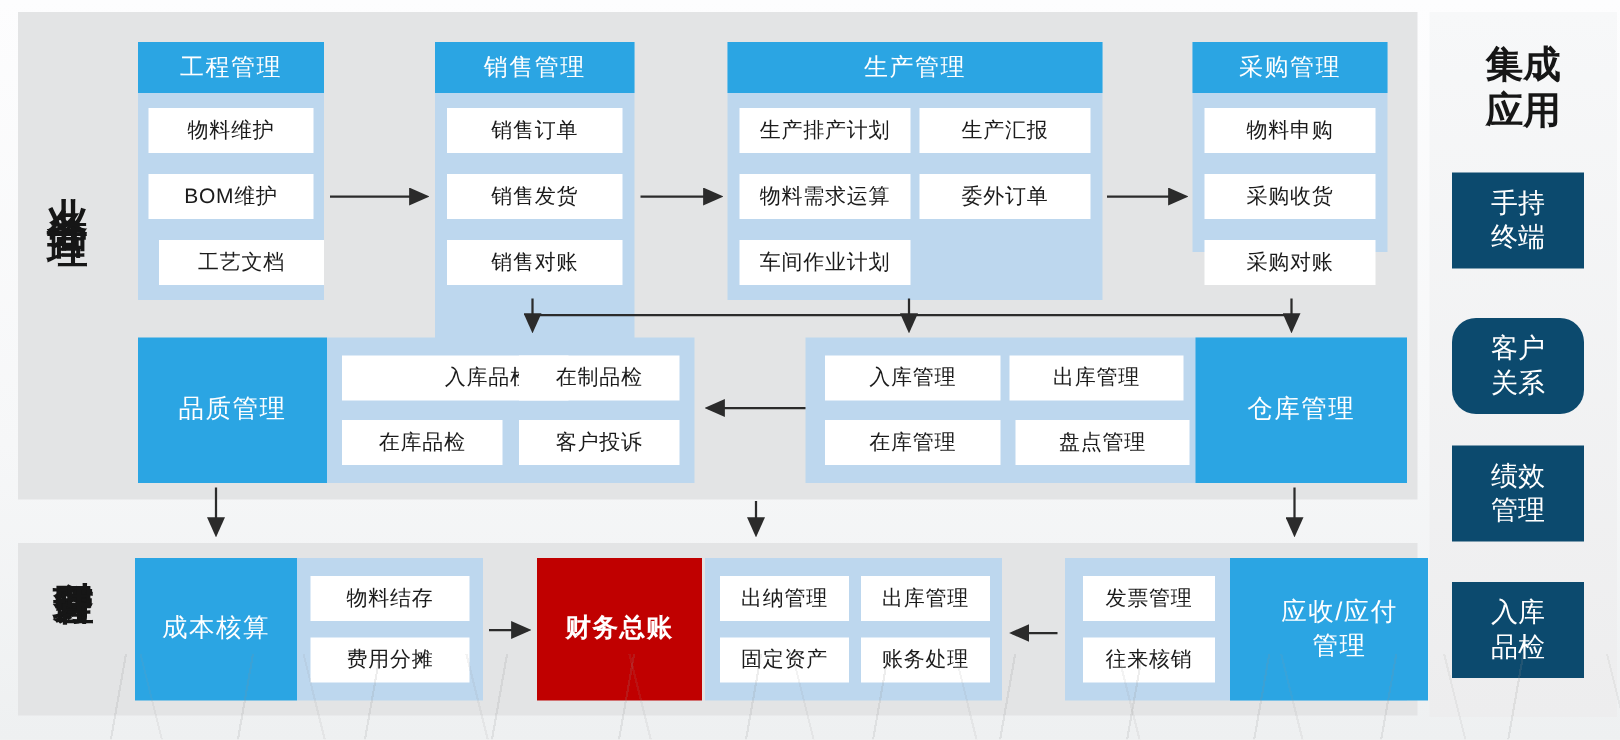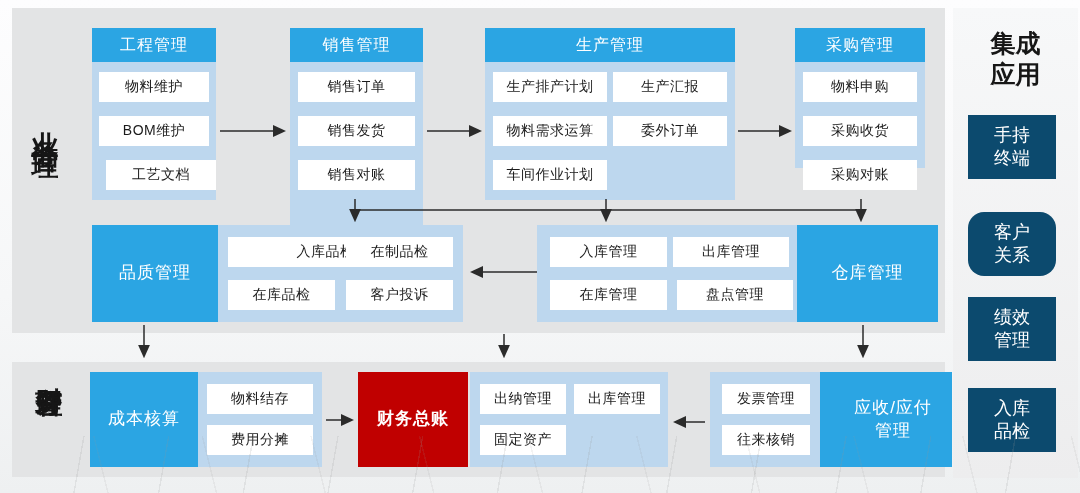--- a/index.html
+++ b/index.html
@@ -117,20 +117,21 @@
   <div class="item" style="left:9px;top:12px;width:106px;">物料结存</div>
   <div class="item" style="left:9px;top:53px;width:106px;">费用分摊</div>
 </div>
 
 <div class="bigbox redbox" style="left:358px;top:372px;width:110px;height:95px;">财务总账</div>
 
 <div class="grp" style="left:470px;top:372px;width:198px;height:95px;">
   <div class="item" style="left:10px;top:12px;width:86px;">出纳管理</div>
   <div class="item" style="left:104px;top:12px;width:86px;">出库管理</div>
   <div class="item" style="left:10px;top:53px;width:86px;">固定资产</div>
+  <div class="item" style="left:104px;top:53px;width:86px;">账务处理</div>
 </div>
 
 <div class="grp" style="left:710px;top:372px;width:228px;height:95px;">
   <div class="item" style="left:12px;top:12px;width:88px;">发票管理</div>
   <div class="item" style="left:12px;top:53px;width:88px;">往来核销</div>
   <div class="bigbox" style="left:110px;top:0;width:118px;height:95px;padding-left:14px;">
     <span style="display:block;width:94px;">应收/应付管理</span>
   </div>
 </div>
 

